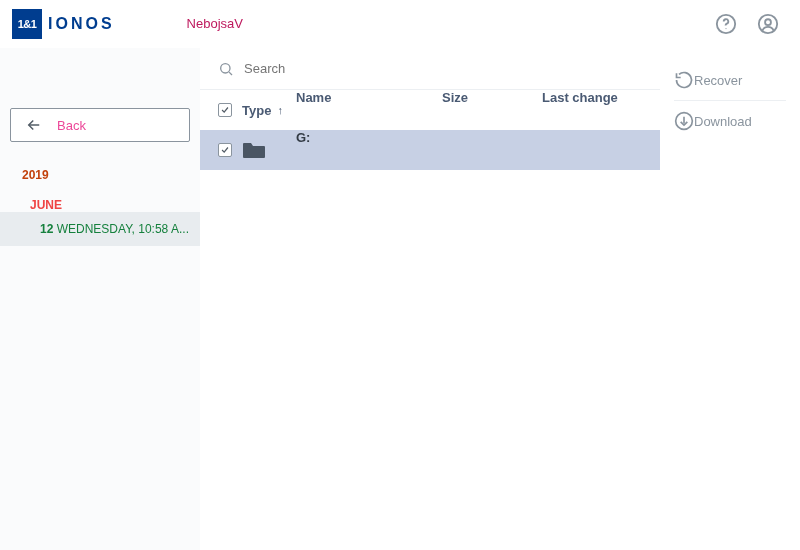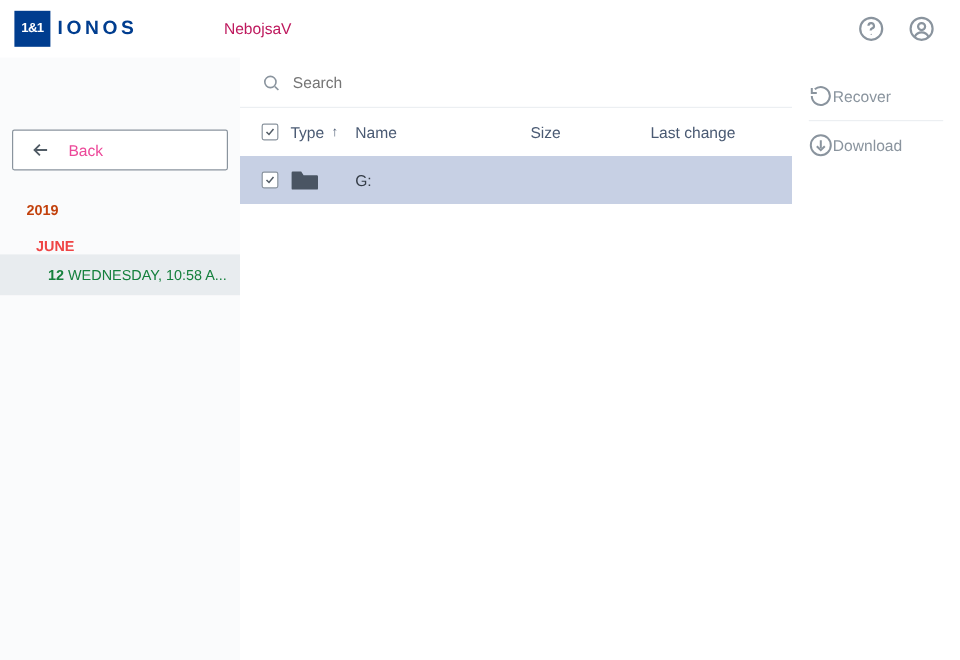--- a/index.html
+++ b/index.html
@@ -122,23 +122,23 @@
       border: none;
       outline: none;
       margin-left: 10px;
       font-size: 13px;
       color: #be185d;
       background: transparent;
       flex: 1;
     }
     .table-head, .table-row {
       display: flex;
-      align-items: center;
       height: 40px;
       padding: 0 18px;
+      font-weight: bold;
     }
     .table-head {
       color: #4a5a73;
       font-size: 13px;
     }
     .table-row {
       background: #c7d0e4;
     }
     .col-check { width: 24px; display: flex; align-items: center; }
     .col-type { width: 50px; display: flex; align-items: center; gap: 4px; }

